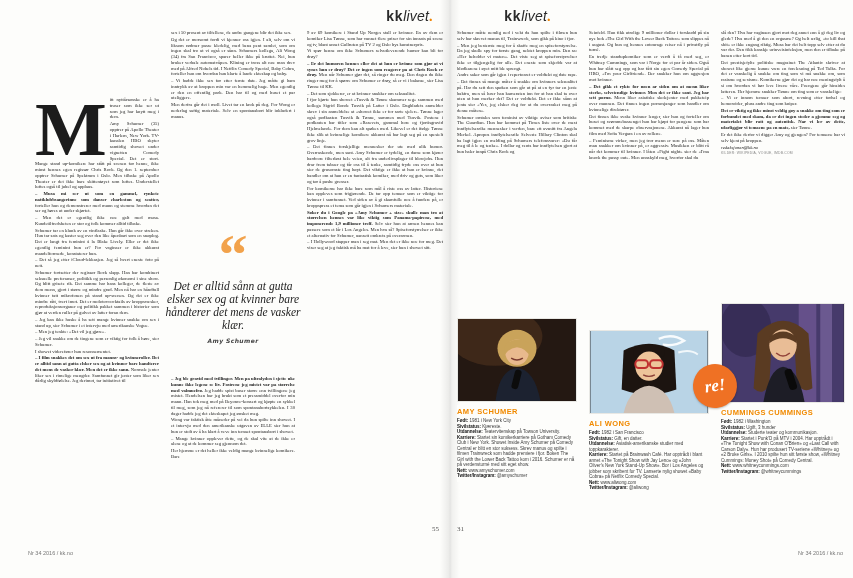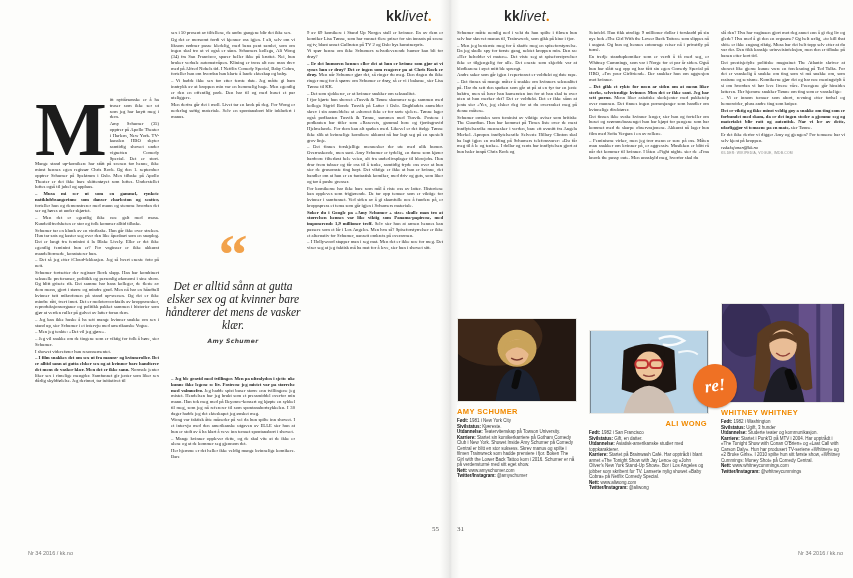--- a/index.html
+++ b/index.html
@@ -1,19 +1,19 @@
 <!DOCTYPE html>
 <html><head>
 <meta charset="utf-8">
 <style>
   html,body{margin:0;padding:0;}
   body{width:853px;height:578px;position:relative;background:#fdfdfb;font-family:"Liberation Serif","DejaVu Serif",serif;color:#1c1c1c;overflow:hidden;}
   .fold{position:absolute;left:440px;top:0;width:20px;height:578px;background:linear-gradient(90deg,rgba(0,0,0,0) 0%,rgba(0,0,0,.07) 45%,rgba(0,0,0,.10) 50%,rgba(0,0,0,.05) 60%,rgba(0,0,0,0) 100%);}
   .logo{position:absolute;top:8px;font-size:14px;letter-spacing:.2px;color:#2a2a2a;}
-  .logo .kk{font-weight:bold;font-family:Liberation Sans, sans-serif;}
+  .logo .kk{font-weight:bold;font-family:Liberation Mono, monospace;}
   .logo .livet{font-style:italic;font-family:Liberation Sans, sans-serif;}
   .logo .dot{color:#f08300;font-weight:bold;}
   .col{position:absolute;overflow:hidden;text-align:justify;}
   .col p{margin:0 0 1px 0;font-size:4.7px;line-height:5.75px;}
   .col p b{font-weight:bold;}
   .lead .dropcap{float:left;font-size:76px;line-height:60px;font-weight:bold;margin:2px 3px 0 0;font-family:"Liberation Serif",serif;}
   .quote-block{position:absolute;text-align:center;}
   .quote-marks{font-size:58px;line-height:30px;height:34px;font-family:"Liberation Serif",serif;font-weight:bold;}
   .quote-text{font-style:italic;font-size:11.5px;line-height:13px;color:#222;margin-top:6px;}
   .quote-author{font-family:"DejaVu Sans",sans-serif;font-weight:bold;font-style:italic;font-size:6px;color:#444;margin-top:5px;letter-spacing:.4px;}
@@ -157,21 +157,21 @@
     <path d="M90 22 Q102 18 110 24" stroke="#ffffff" stroke-width="2" fill="none" opacity=".8"></path>
     <path d="M34 20 Q60 6 86 20 L88 60 Q60 70 32 60 Z" fill="#1c1410"></path>
     <rect x="44" y="18" width="32" height="8" rx="3" fill="#1c1410"></rect>
     <ellipse cx="60" cy="36" rx="14" ry="15" fill="#edc49a"></ellipse>
     <rect x="46" y="30" width="13" height="8" rx="3.5" fill="none" stroke="#c03030" stroke-width="2"></rect>
     <rect x="61" y="30" width="13" height="8" rx="3.5" fill="none" stroke="#c03030" stroke-width="2"></rect>
     <path d="M54 45 Q60 48 66 45" stroke="#8a4038" stroke-width="1.4" fill="none"></path>
     <path d="M34 84 Q40 58 60 56 Q80 58 86 84 Z" fill="#cfc0b4"></path>
   </svg>
   <div class="facts-box">
-    <div class="name" style="color:#f18a00;text-align:right;">ALI WONG</div>
+    <div class="name" style="color:#f18a00;">ALI WONG</div>
     <div>
         <div class="fact"><b>Født: </b>1982 i San Francisco</div>
         <div class="fact"><b>Sivilstatus: </b>Gift, en datter.</div>
         <div class="fact"><b>Utdannelse: </b>Asiatisk-amerikanske studier med toppkarakterer.</div>
         <div class="fact"><b>Karriere: </b>Startet på Brainwash Café. Har opptrådt i blant annet «The Tonight Show with Jay Leno» og «John Oliver's New York Stand-Up Show». Bor i Los Angeles og jobber som skribent for TV. Lanserte nylig showet «Baby Cobra» på Netflix Comedy Special.</div>
         <div class="fact"><b>Nett: </b>www.aliwong.com</div>
         <div class="fact"><b>Twitter/Instagram: </b>@aliwong</div>
       </div>
   </div>
 </div>
@@ -183,21 +183,21 @@
     <rect x="100" y="0" width="12" height="100" fill="#8f77b5" opacity=".5"></rect>
     <ellipse cx="24" cy="24" rx="26" ry="30" fill="#332a52" opacity=".8"></ellipse>
     <path d="M36 30 Q62 4 88 30 L92 86 Q82 92 76 80 L74 46 Q62 36 50 46 L48 84 Q40 94 32 86 Z" fill="#5a3b22"></path>
     <ellipse cx="62" cy="42" rx="14" ry="16" fill="#e9bd96"></ellipse>
     <path d="M48 34 Q62 22 76 34 L76 40 Q62 30 48 40 Z" fill="#5a3b22"></path>
     <path d="M55 50 Q62 56 69 50" stroke="#92433a" stroke-width="1.6" fill="none"></path>
     <path d="M42 100 Q48 66 62 64 Q78 66 84 100 Z" fill="#1d1d26"></path>
     <rect x="66" y="66" width="8" height="22" rx="3.5" fill="#0a0a0a" transform="rotate(-18 70 77)"></rect>
   </svg>
   <div class="facts-box">
-    <div class="name" style="color:#f18a00;">WHITNEY WHITNEY</div>
+    <div class="name" style="color:#f18a00;">CUMMINGS CUMMINGS</div>
     <div>
         <div class="fact"><b>Født: </b>1982 i Washington</div>
         <div class="fact"><b>Sivilstatus: </b>Ugift, 3 hunder</div>
         <div class="fact"><b>Utdannelse: </b>Studerte teater og kommunikasjon.</div>
         <div class="fact"><b>Karriere: </b>Startet i Punk'D på MTV i 2004. Har opptrådt i «The Tonight Show with Conan O'Brien» og «Last Call with Carson Daly». Hun har produsert TV-seriene «Whitney» og «2 Broke Girls». I 2010 spilte hun sitt første show, «Whitney Cummings: Money Shot» på Comedy Central.</div>
         <div class="fact"><b>Nett: </b>www.whitneycummings.com</div>
         <div class="fact"><b>Twitter/Instagram: </b>@whitneycummings</div>
       </div>
   </div>
 </div>

